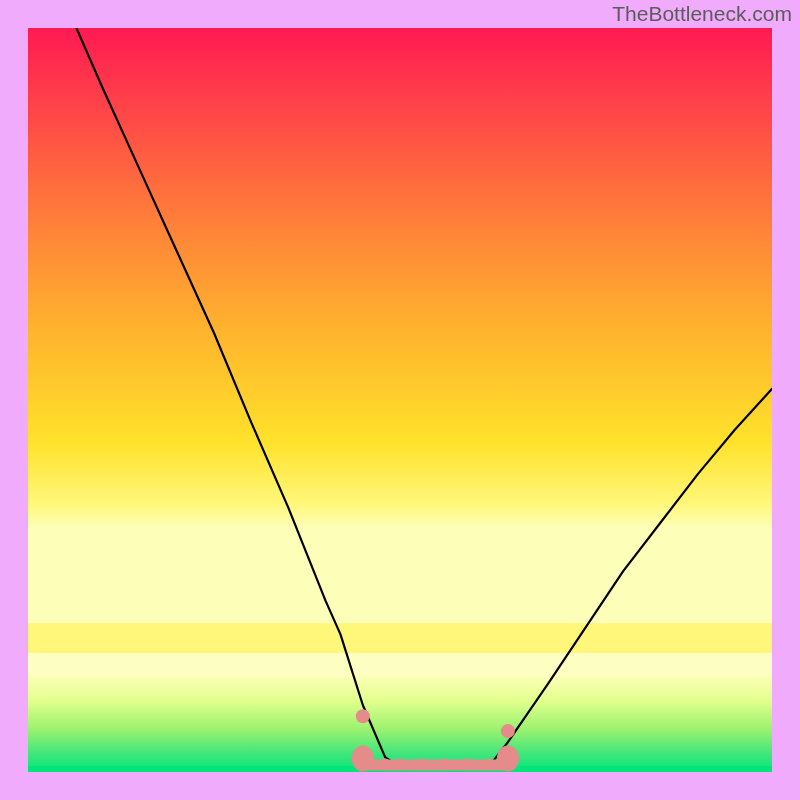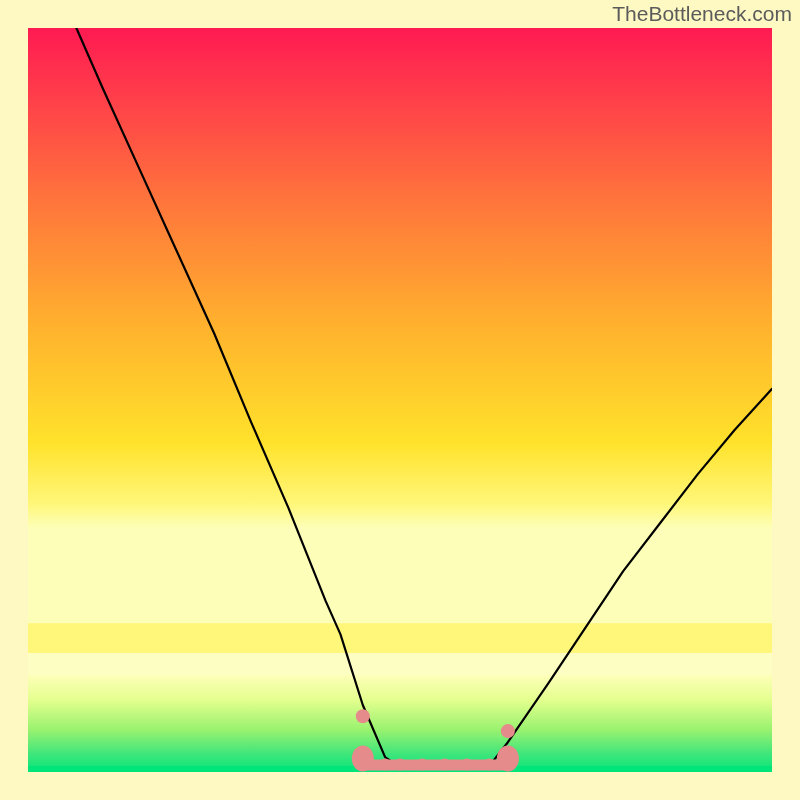--- a/index.html
+++ b/index.html
@@ -10,21 +10,21 @@
     overflow: hidden;
     background: #000;
     font-family: Arial, Helvetica, sans-serif;
   }
   .frame {
     position: absolute;
     left: 0;
     top: 0;
     width: 800px;
     height: 800px;
-    background: #fef9c3;
+    background: #f0abfc;
   }
   .plot-area {
     position: absolute;
     left: 28px;
     top: 28px;
     right: 28px;
     bottom: 28px;
     overflow: hidden;
   }
   svg {

